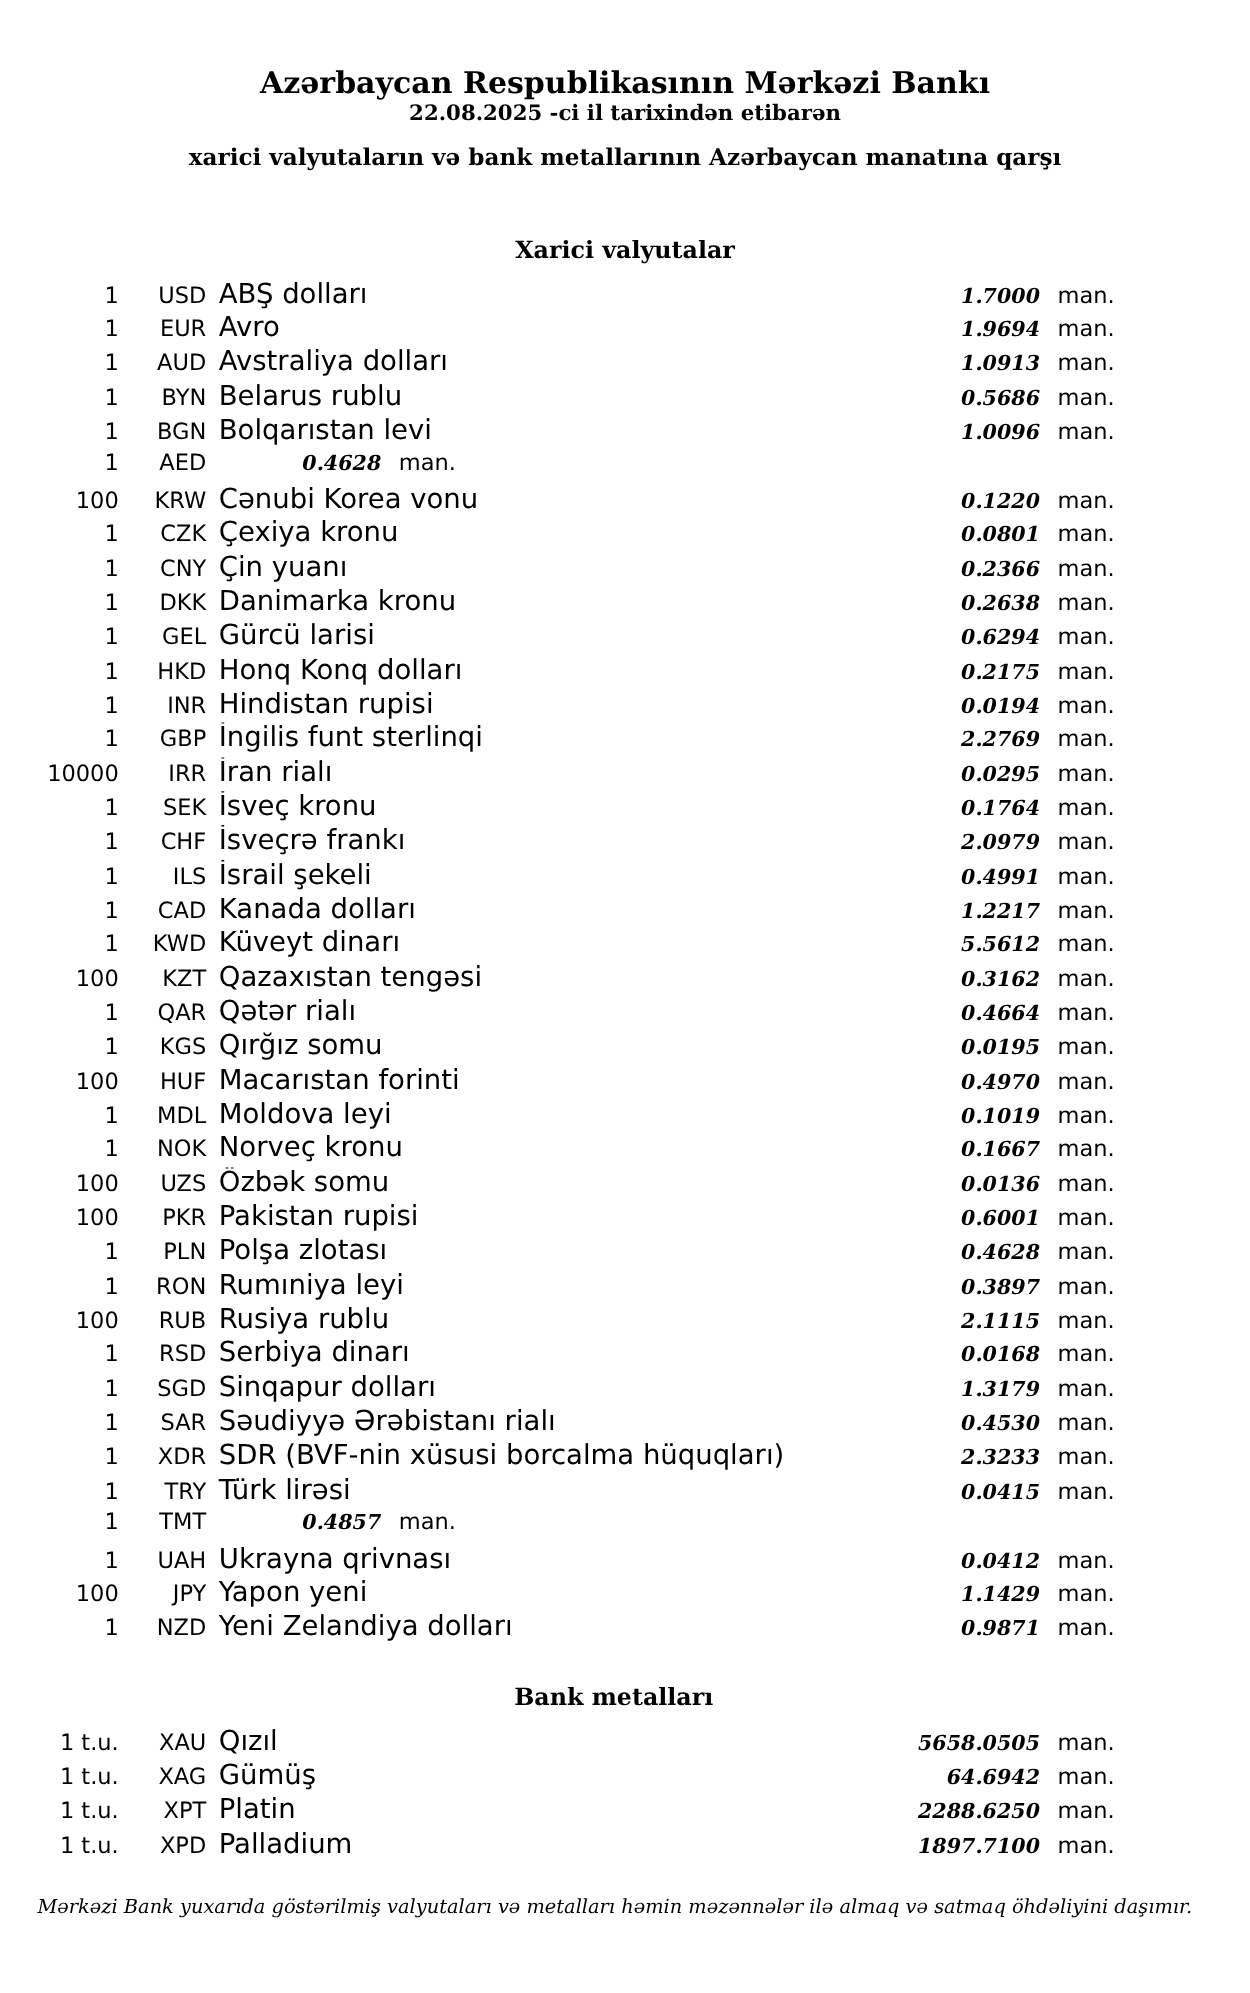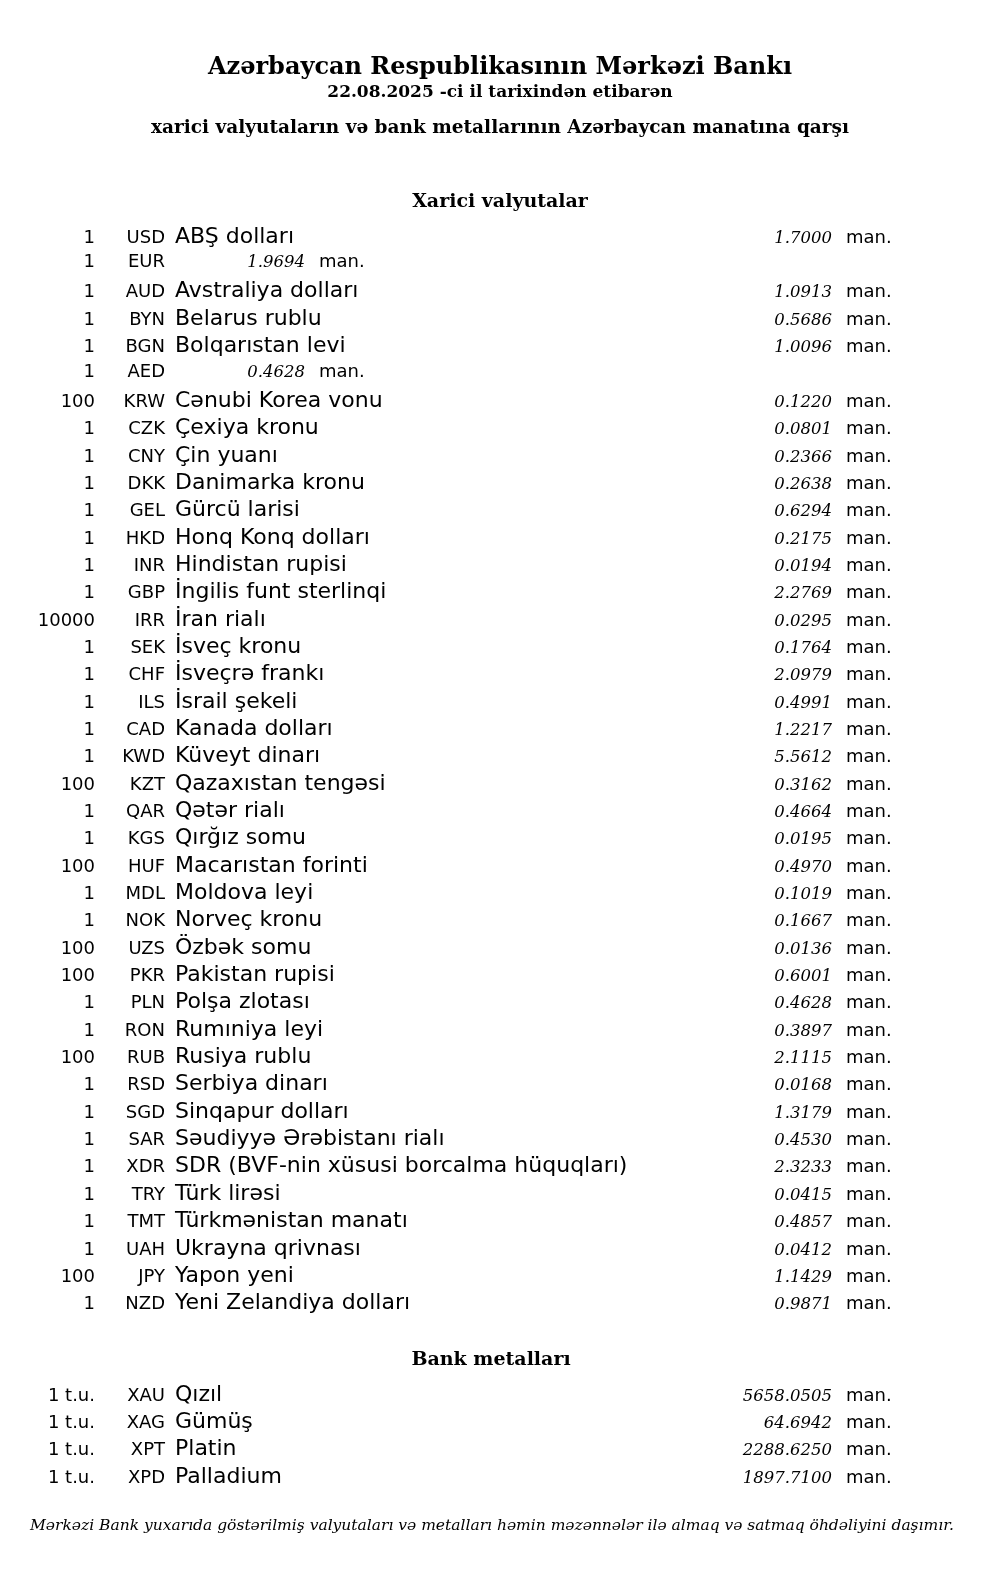--- a/index.html
+++ b/index.html
@@ -39,21 +39,21 @@
     padding-right: 105px;
   }
   .qty  { width: 70px; text-align: right; font-size: 18px; white-space: nowrap; }
   .code { width: 58px; margin-left: 12px; text-align: right; font-size: 18px; }
   .name { flex: 1; padding-left: 10px; font-size: 22px; white-space: nowrap; overflow: hidden; }
   .rate {
     width: 140px;
     text-align: right;
     font-family: "DejaVu Serif", "Liberation Serif", serif;
     font-style: italic;
-    font-weight: normal;
+    font-weight: bold;
     font-size: 16.5px;
     white-space: nowrap;
   }
   .unit { width: 63px; box-sizing: border-box; padding-left: 14px; font-size: 18px; }
 
   .disclaimer {
     font-family: "DejaVu Serif", "Liberation Serif", serif;
     font-style: italic;
     font-size: 15.5px;
     margin: 26px 0 0 0;
@@ -79,20 +79,21 @@
     <span class="qty">1</span>
     <span class="code">USD</span>
     <span class="name">ABŞ dolları</span>
     <span class="rate">1.7000</span>
     <span class="unit">man.</span>
   </div>
 
   <div class="row">
     <span class="qty">1</span>
     <span class="code">EUR</span>
+    <span class="name">Avro</span>
     <span class="rate">1.9694</span>
     <span class="unit">man.</span>
   </div>
 
   <div class="row">
     <span class="qty">1</span>
     <span class="code">AUD</span>
     <span class="name">Avstraliya dolları</span>
     <span class="rate">1.0913</span>
     <span class="unit">man.</span>
@@ -357,21 +358,20 @@
     <span class="qty">1</span>
     <span class="code">TRY</span>
     <span class="name">Türk lirəsi</span>
     <span class="rate">0.0415</span>
     <span class="unit">man.</span>
   </div>
 
   <div class="row">
     <span class="qty">1</span>
     <span class="code">TMT</span>
-    <span class="name">Türkmənistan manatı</span>
     <span class="rate">0.4857</span>
     <span class="unit">man.</span>
   </div>
 
   <div class="row">
     <span class="qty">1</span>
     <span class="code">UAH</span>
     <span class="name">Ukrayna qrivnası</span>
     <span class="rate">0.0412</span>
     <span class="unit">man.</span>

